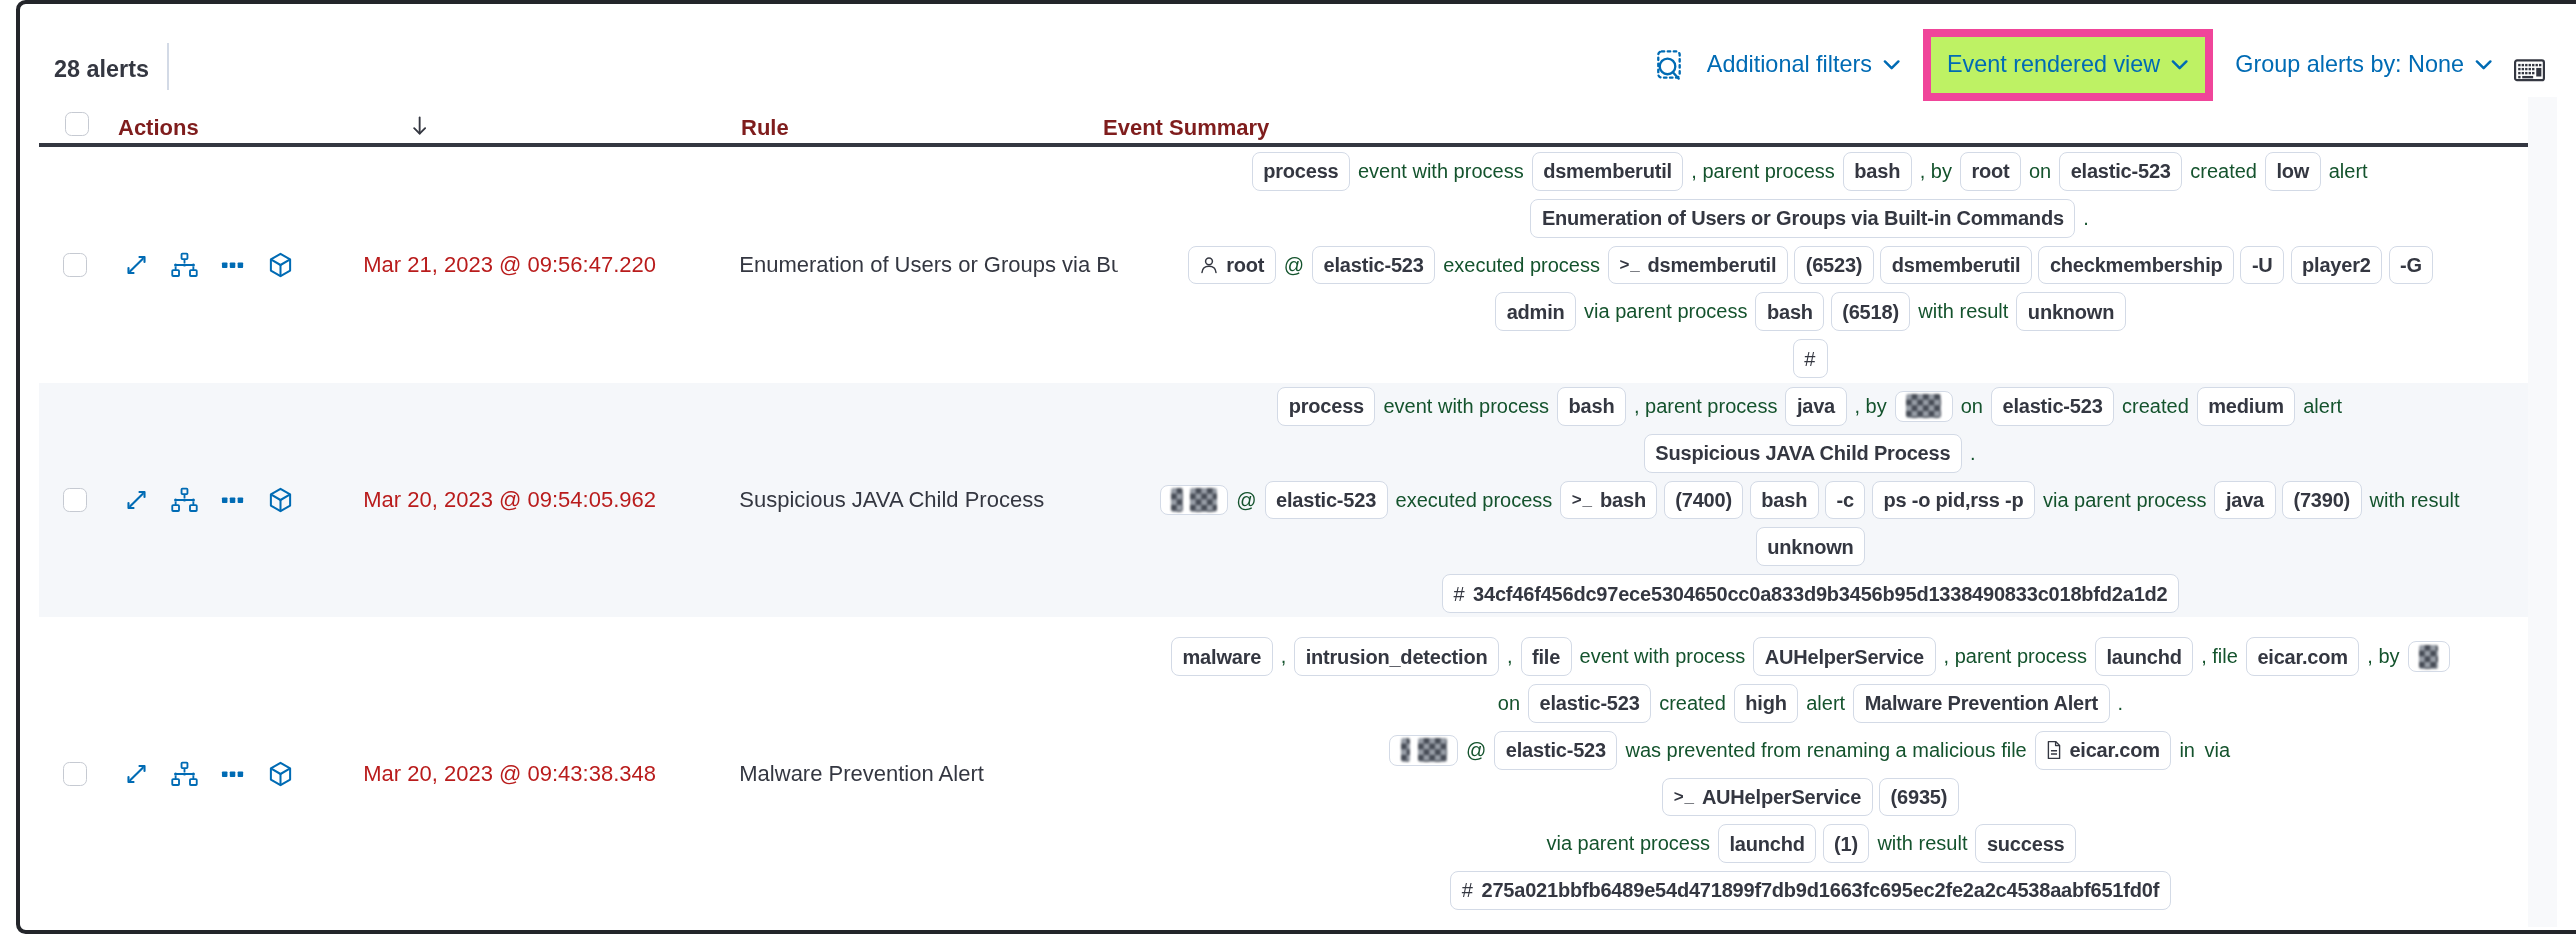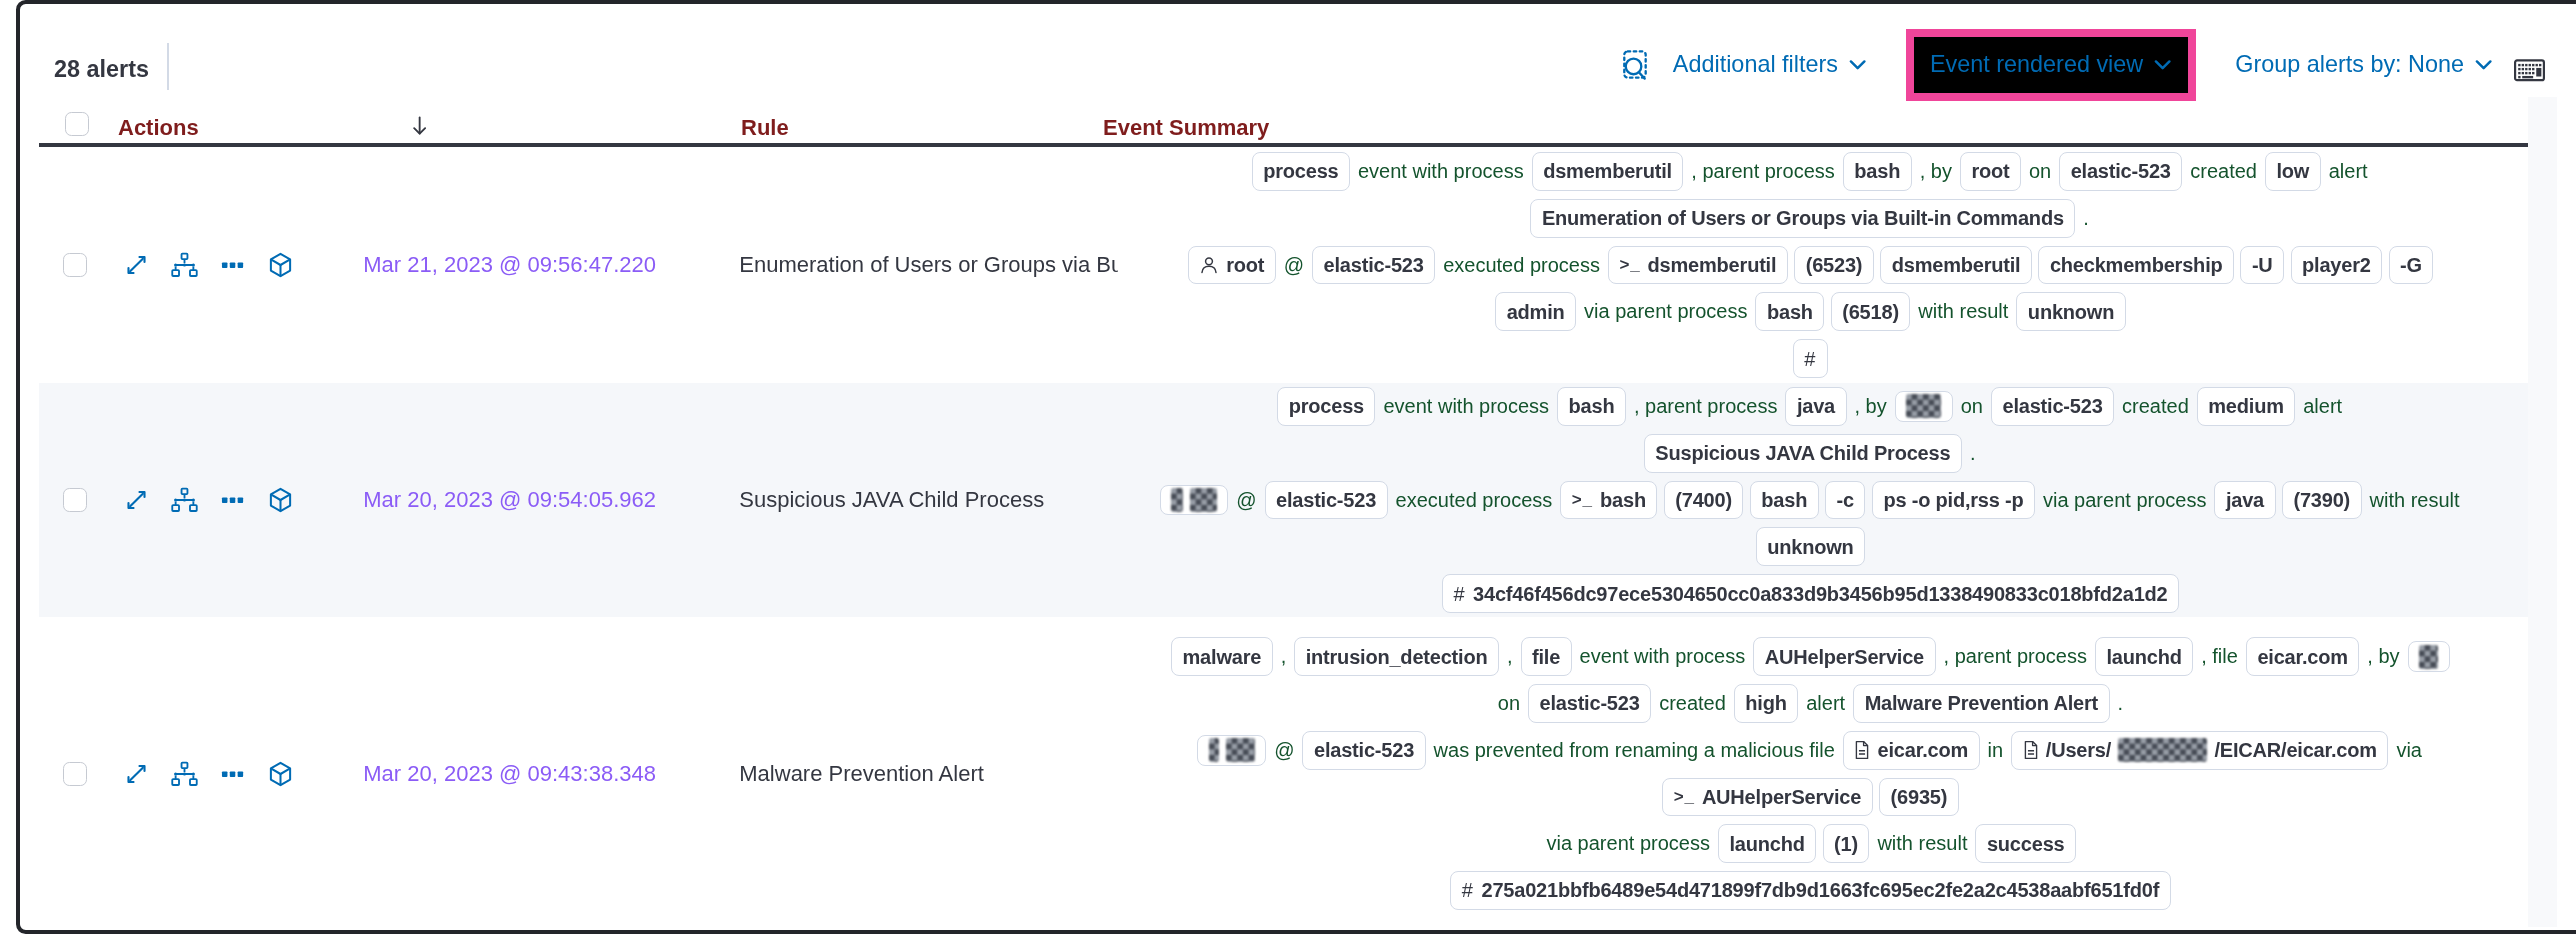--- a/index.html
+++ b/index.html
@@ -7,21 +7,21 @@
   .frame{position:absolute;left:16px;top:0;width:2576px;height:934px;box-sizing:border-box;
     border:4px solid #23252a;border-radius:9.7px;background:#fff;overflow:hidden;}
 
   
   .alert-count{position:absolute;left:34px;top:52px;font-size:23.4px;font-weight:700;color:#343741;}
   .count-divider{position:absolute;left:147px;top:39px;width:1.6px;height:47px;background:#d3dae6;}
   .controls{position:absolute;right:95px;top:0;height:121px;display:flex;align-items:center;gap:21px;}
   .ctl{display:flex;align-items:center;gap:9.7px;cursor:pointer;}
   .ctl-label{font-size:23.4px;font-weight:400;color:#006bb4;white-space:nowrap;}
   .ctl-label.medium{font-weight:500;}
-  .highlight-box{border:8px solid #f0459a;background:#000000;padding:14.5px 16px;display:flex;align-items:center;margin:0 18px;}
+  .highlight-box{border:8px solid #f0459a;background:#bef264;padding:14.5px 16px;display:flex;align-items:center;margin:0 1px;}
   .kbd-icon{position:absolute;left:2494px;top:55px;width:31px;height:22.6px;cursor:pointer;}
   .scroll-gutter{position:absolute;left:2508px;top:93px;width:29px;height:830px;background:#f8f9fb;}
 
   
   .checkbox{display:inline-block;width:24px;height:24px;box-sizing:border-box;border:1.6px solid #c6cad2;
     border-radius:6.4px;background:#fff;cursor:pointer;}
   .thead-check{position:absolute;left:45px;top:108px;}
   .th{position:absolute;top:111px;font-size:22px;font-weight:700;color:#7f1d1d;white-space:nowrap;}
   .th-actions{left:98px;}
   .th-ts{left:342px;display:flex;align-items:center;gap:6.4px;cursor:pointer;flex-direction:column;}
@@ -32,21 +32,21 @@
   
   #rows{position:absolute;left:19.3px;top:143px;width:2492px;}
   .row{position:relative;background:#fff;}
   .row:nth-child(1){height:236px;}
   .row:nth-child(2){height:234px;background:#f5f7fa;}
   .row:nth-child(3){height:313px;}
   .row-check{position:absolute;left:24px;top:50%;transform:translateY(-50%);}
   .actions{position:absolute;left:84px;top:50%;transform:translateY(-50%);display:flex;align-items:center;gap:21px;}
   .act{width:27px;height:27px;cursor:pointer;display:inline-flex;}
   .cell-ts{position:absolute;left:324px;top:50%;transform:translateY(-50%);width:354px;
-    font-size:22px;color:#8b5cf6;white-space:nowrap;}
+    font-size:22px;color:#b91c1c;white-space:nowrap;}
   .cell-rule{position:absolute;left:700px;top:50%;transform:translateY(-50%);width:379px;
     font-size:22px;color:#343741;white-space:nowrap;overflow:hidden;cursor:pointer;}
   .summary{position:absolute;left:1060px;right:9.7px;top:0;bottom:0;display:flex;flex-direction:column;
     justify-content:center;align-items:center;gap:8px;padding:16px 0;box-sizing:border-box;}
   .line{display:flex;align-items:center;justify-content:center;gap:6.4px;flex-wrap:wrap;max-width:100%;}
   .plain{font-size:20px;color:#14532d;white-space:nowrap;padding:0 1.6px;}
   .badge{display:inline-flex;align-items:center;gap:7.2px;background:#fff;border:1.6px solid #d3dae6;
     border-radius:8px;padding:2.4px 10.5px;font-size:20px;font-weight:700;color:#343741;line-height:32px;
     white-space:nowrap;letter-spacing:-0.2px;cursor:pointer;}
   .badge .seg{display:inline-block;}
@@ -508,32 +508,20 @@
               <span class="icon-wrap">
                 <svg width="16" height="20" viewBox="0 0 20 24" fill="none" stroke="#343741" stroke-width="1.7" stroke-linejoin="round">
                   <path d="M3 1.5h9l5 5v16H3z"></path>
                   <path d="M12 1.5v5h5"></path>
                   <path d="M6.2 13h7.6M6.2 17h7.6"></path>
                 </svg>
               </span>
               <span class="seg">eicar.com</span>
             </span>
             <span class="plain">in</span>
-            <span class="badge">
-              <span class="icon-wrap">
-                <svg width="16" height="20" viewBox="0 0 20 24" fill="none" stroke="#343741" stroke-width="1.7" stroke-linejoin="round">
-                  <path d="M3 1.5h9l5 5v16H3z"></path>
-                  <path d="M12 1.5v5h5"></path>
-                  <path d="M6.2 13h7.6M6.2 17h7.6"></path>
-                </svg>
-              </span>
-              <span class="seg">/Users/</span>
-              <span class="redact" style="width: 89px;"></span>
-              <span class="seg">/EICAR/eicar.com</span>
-            </span>
             <span class="plain">via</span>
           </div>
           <div class="line">
             <span class="badge">
               <span class="icon-wrap">
                 <span class="term-glyph">&gt;_</span>
               </span>
               <span class="seg">AUHelperService</span>
             </span>
             <span class="badge">

